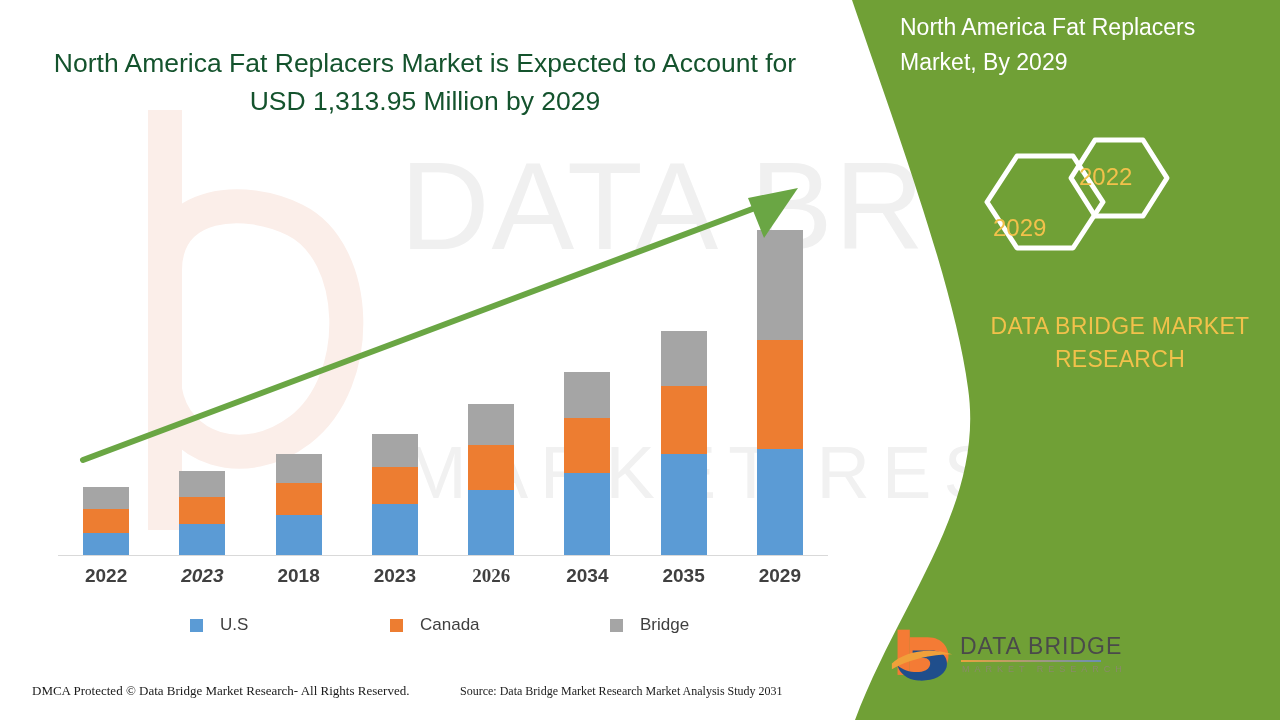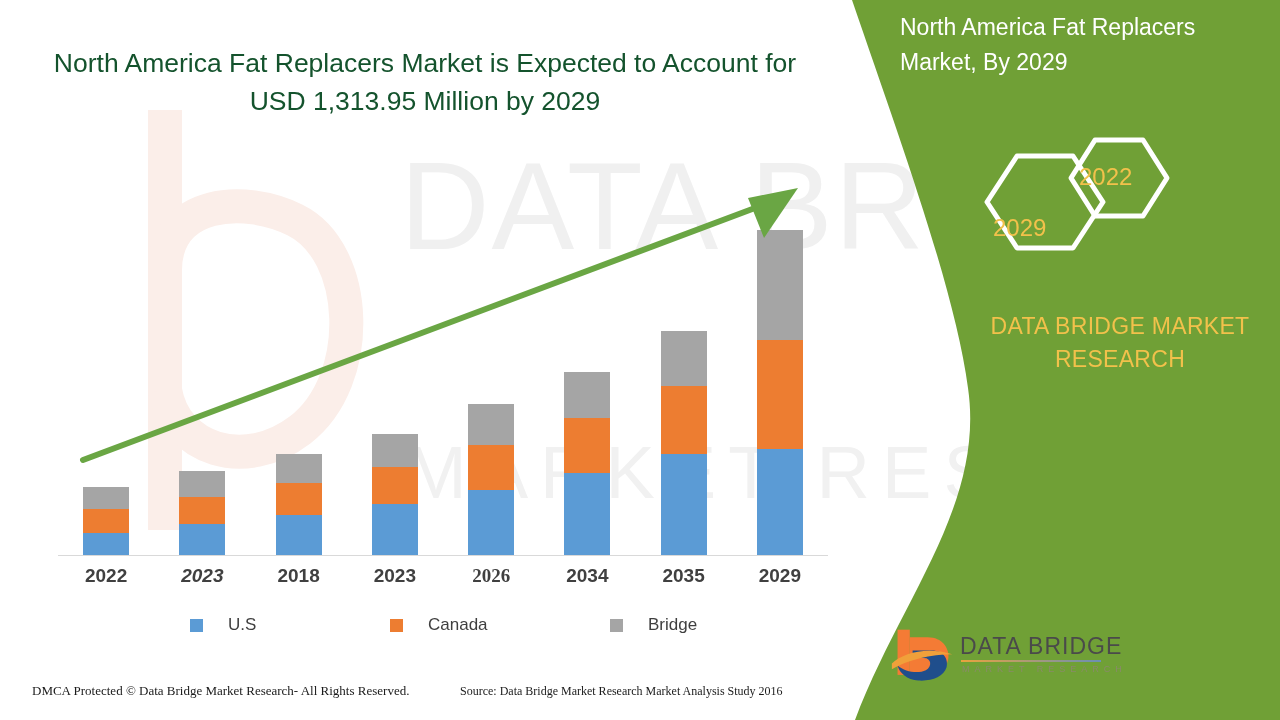--- a/index.html
+++ b/index.html
@@ -211,21 +211,21 @@
     position: absolute;
     left: 150px;
     top: 615px;
     width: 600px;
     height: 30px;
   }
   .legend-item {
     position: absolute;
     display: flex;
     align-items: center;
-    gap: 25px;
+    gap: 17px;
     font-size: 17px;
     color: #3f3f3f;
   }
   .legend-swatch {
     width: 13px;
     height: 13px;
     display: inline-block;
   }
 
   
@@ -368,15 +368,15 @@
       <path d="M21 10 L40 10 C 56 10, 62 22, 62 30 C 62 40, 54 50, 40 50 L21 50 Z" fill="#f47b35"></path>
       <path d="M24 24 L44 24 C 58 24, 62 34, 60 42 C 57 52, 44 57, 30 56 C 18 55, 10 48, 8 40 C 16 47, 30 49, 38 45 C 45 41, 44 32, 36 32 L24 32 Z" fill="#1f4e8c"></path>
       <path d="M2 38 C 14 26, 40 20, 66 28 C 44 28, 18 34, 2 44 Z" fill="#f0a03a"></path>
     </svg>
     <div class="logo-text">DATA BRIDGE</div>
     <div class="logo-rule"></div>
     <div class="logo-sub">MARKET RESEARCH</div>
   </div>
 
   <div class="footer-left">DMCA Protected © Data Bridge Market Research- All Rights Reserved.</div>
-  <div class="footer-right">Source: Data Bridge Market Research Market Analysis Study 2016</div>
+  <div class="footer-right">Source: Data Bridge Market Research Market Analysis Study 2031</div>
 
 </div>
 
 </body></html>

